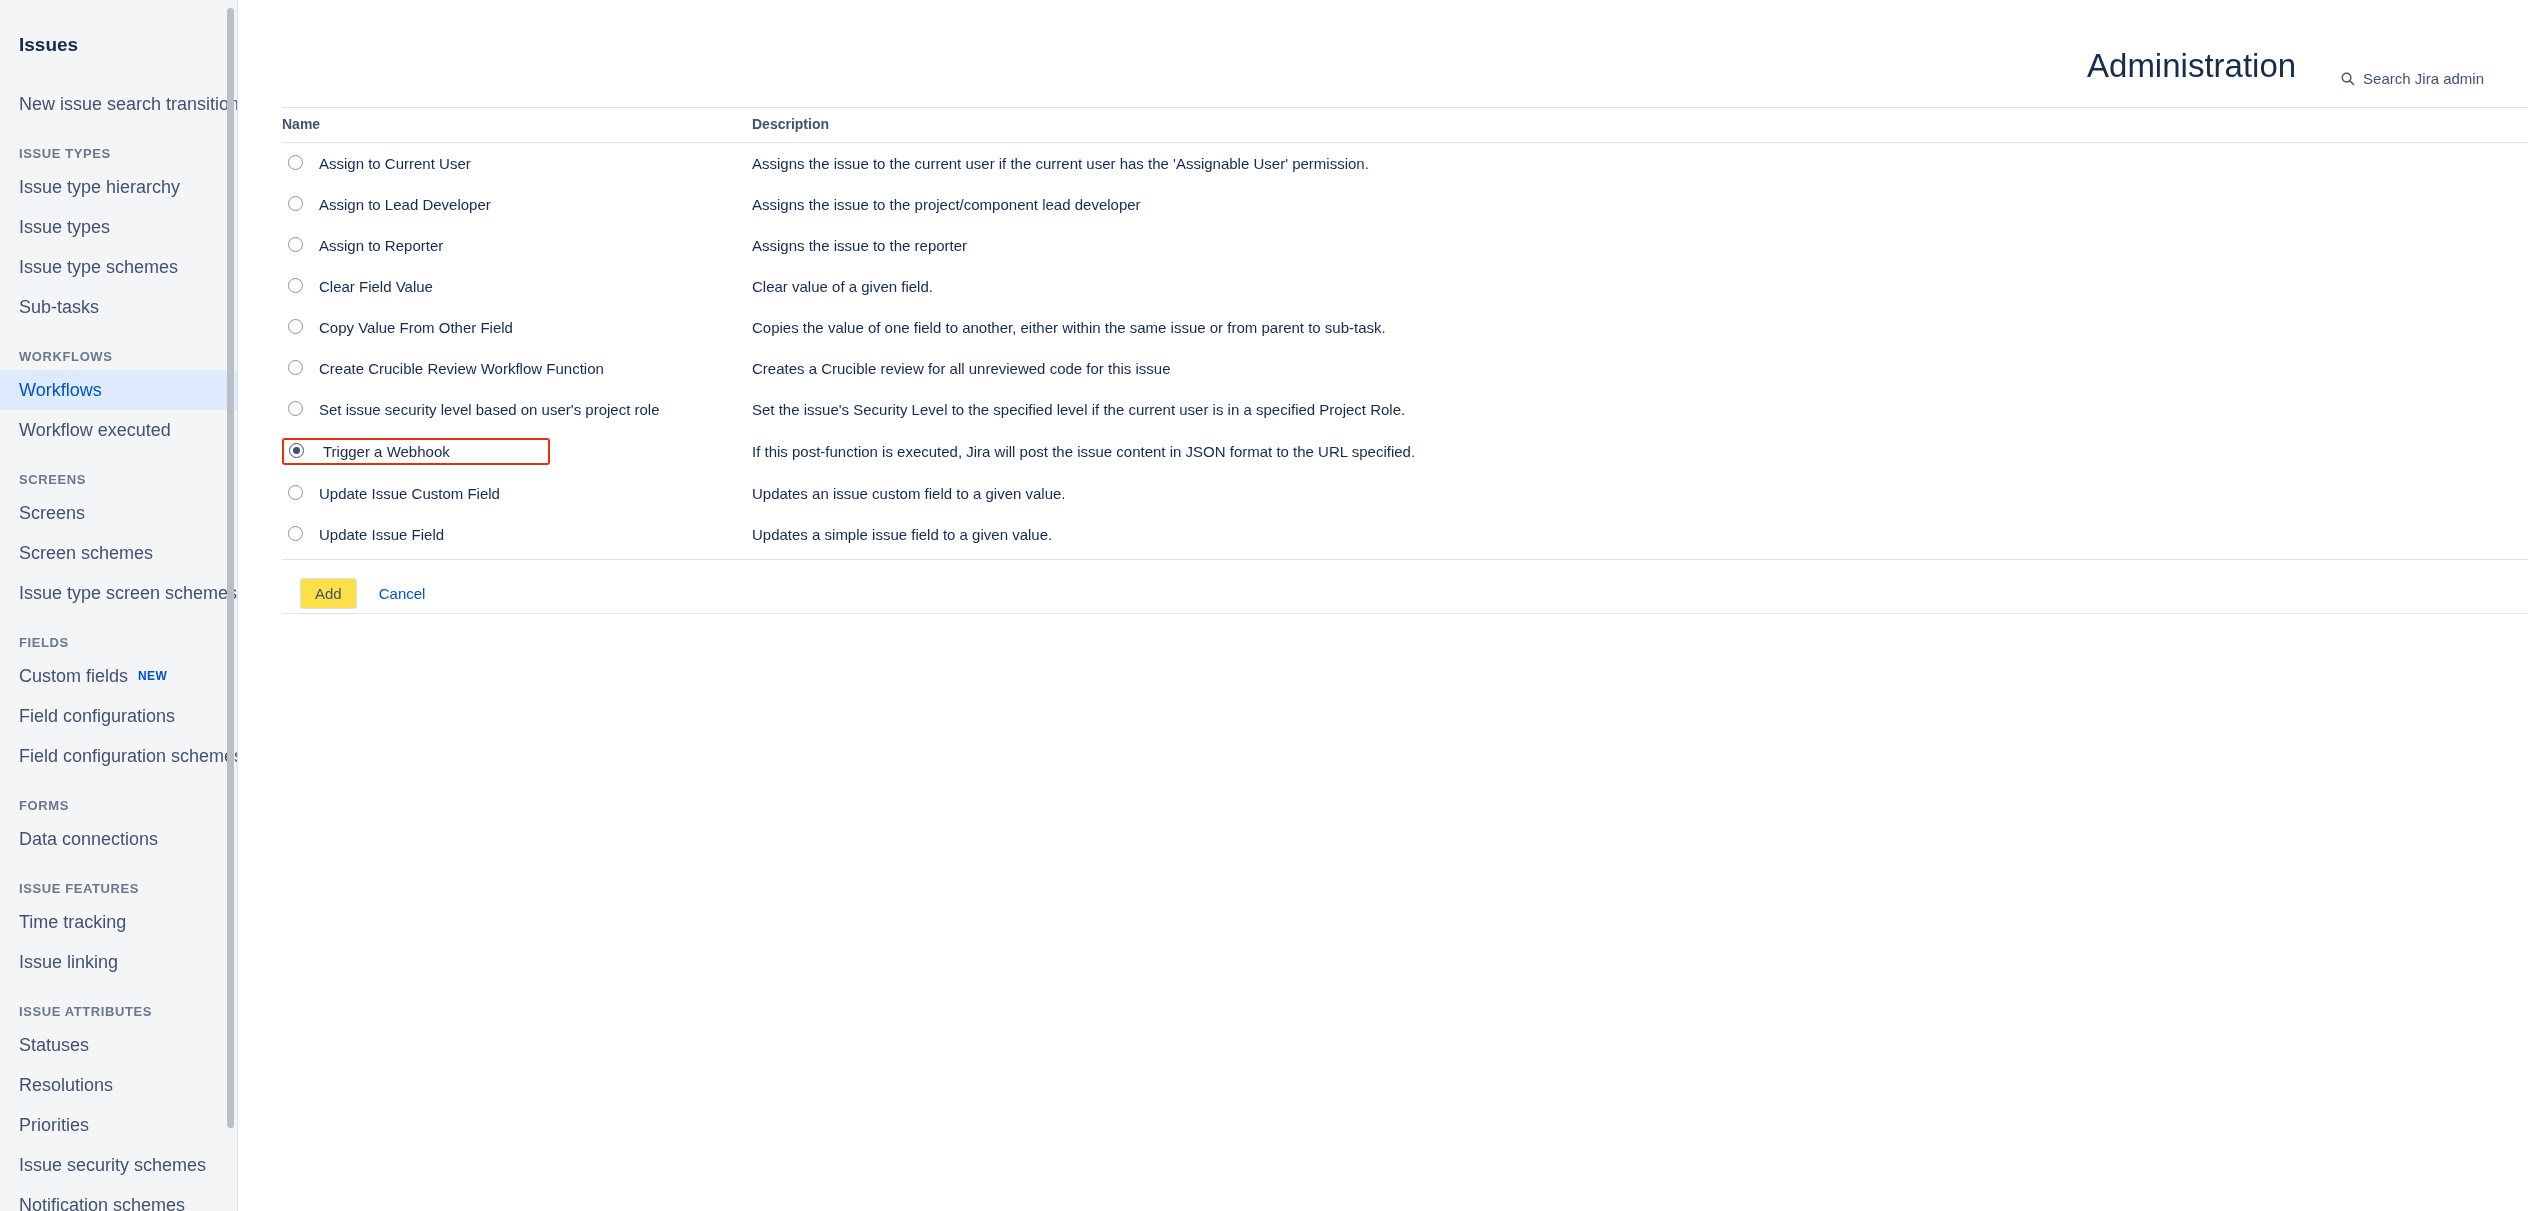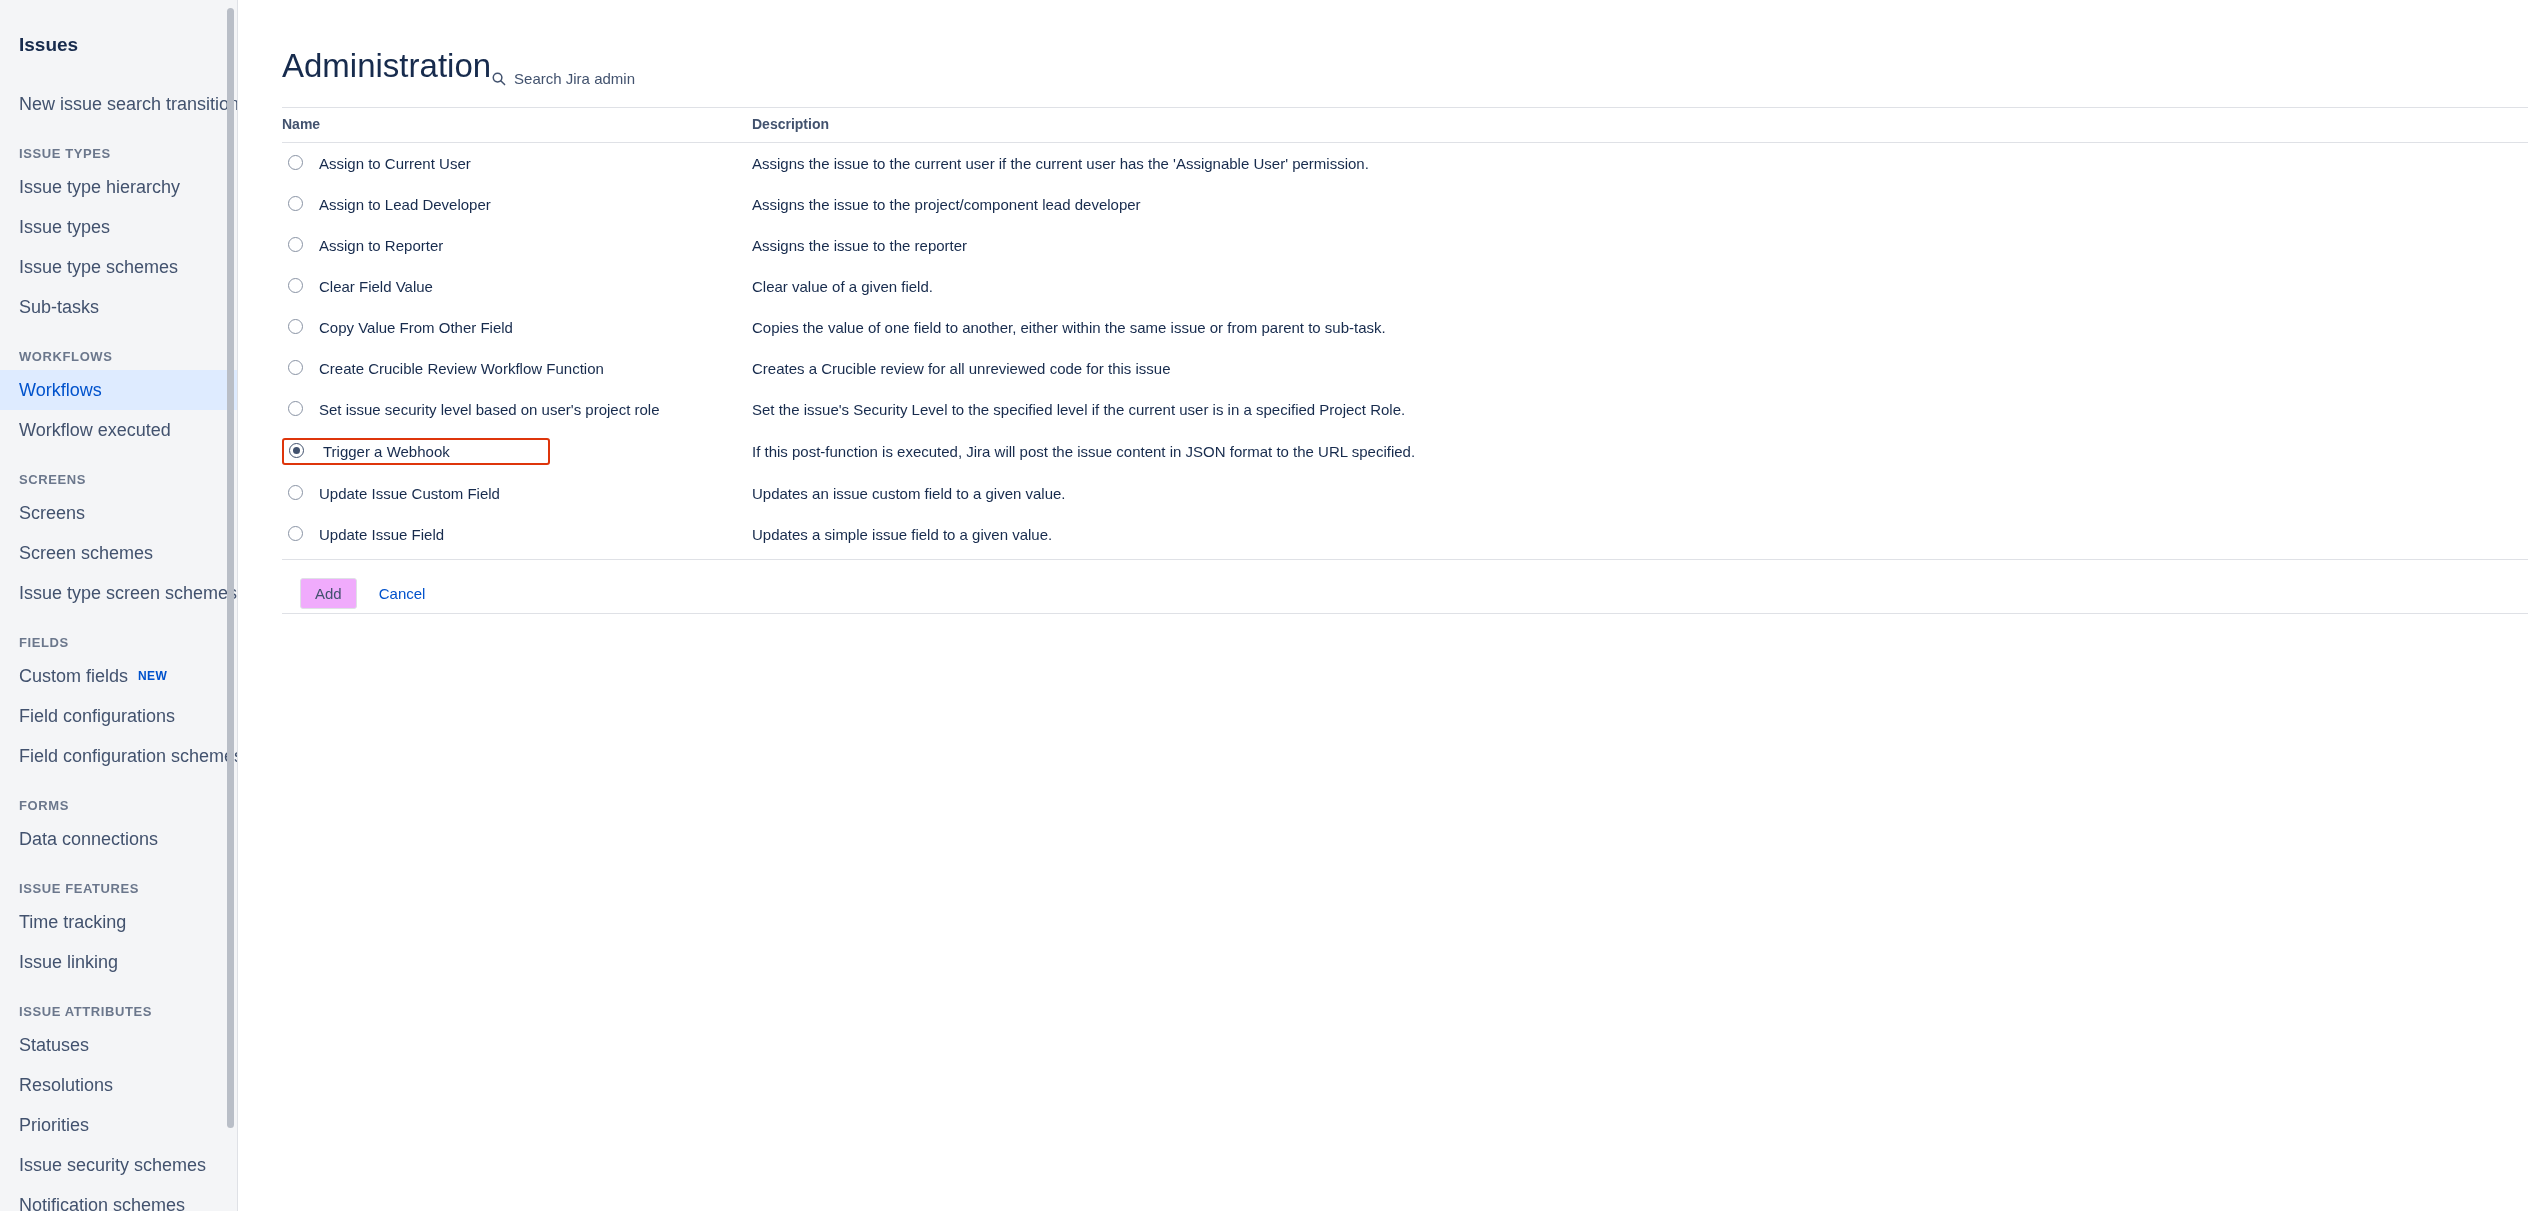--- a/index.html
+++ b/index.html
@@ -97,21 +97,22 @@
     padding: 0;
     position: relative;
     overflow: hidden;
   }
   .main-inner {
     padding: 34px 44px 0 44px;
   }
   .page-head {
     display: flex;
     align-items: flex-start;
-    justify-content: flex-start;
+    justify-content: flex-end;
+    gap: 44px;
   }
   .page-title {
     font-size: 33px;
     font-weight: 400;
     color: #172b4d;
     margin: 12px 0 0 0;
     line-height: 40px;
   }
   .admin-search {
     display: flex;
@@ -206,21 +207,21 @@
     display: flex;
     align-items: center;
     gap: 22px;
     padding-left: 18px;
     border-top: 1px solid #dfe1e6;
     margin-top: 4px;
     padding-top: 18px;
     padding-bottom: 4px;
   }
   .btn {
-    background: #f0abfc;
+    background: #fde047;
     border: 1px solid #dfe1e6;
     border-radius: 3px;
     color: #42526e;
     font-size: 15px;
     padding: 6px 14px;
     cursor: pointer;
     font-family: "Liberation Sans", sans-serif;
   }
   .link-btn {
     color: #0052cc;

